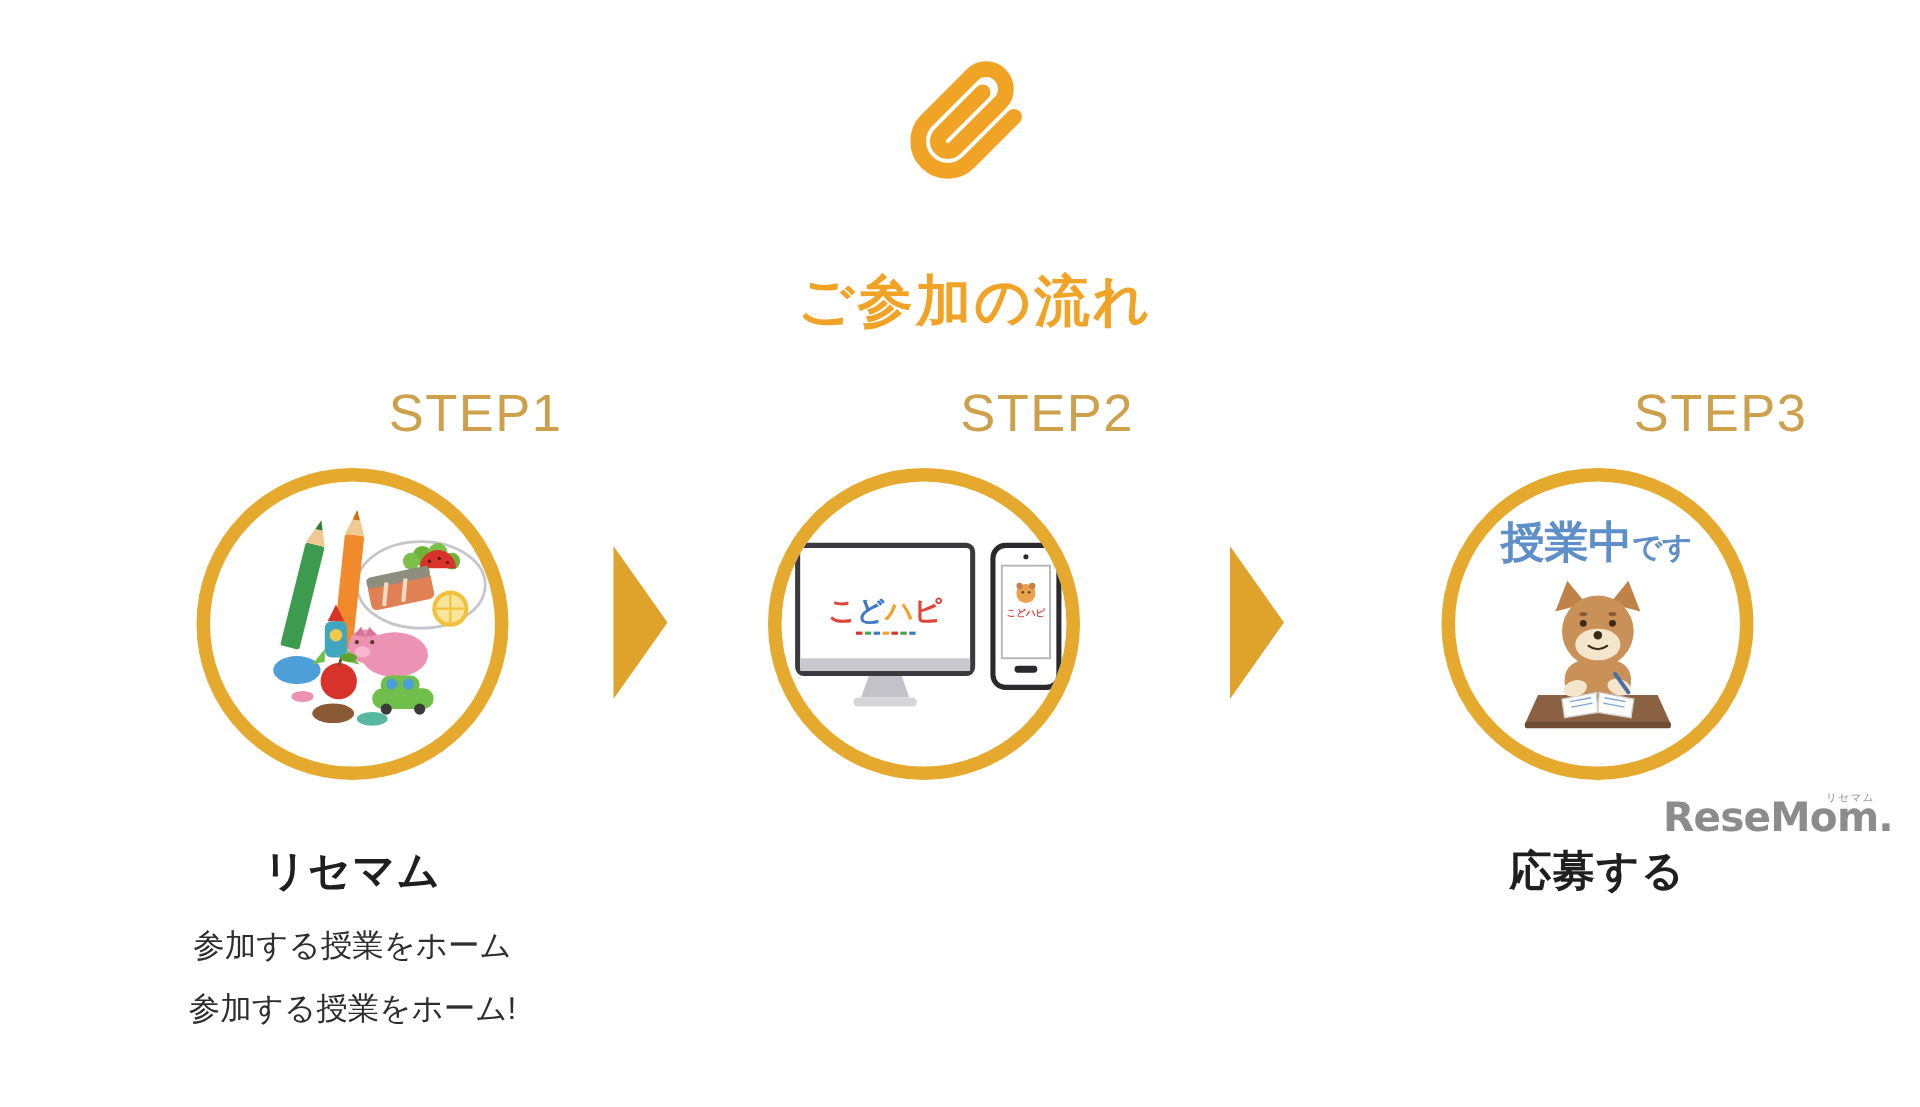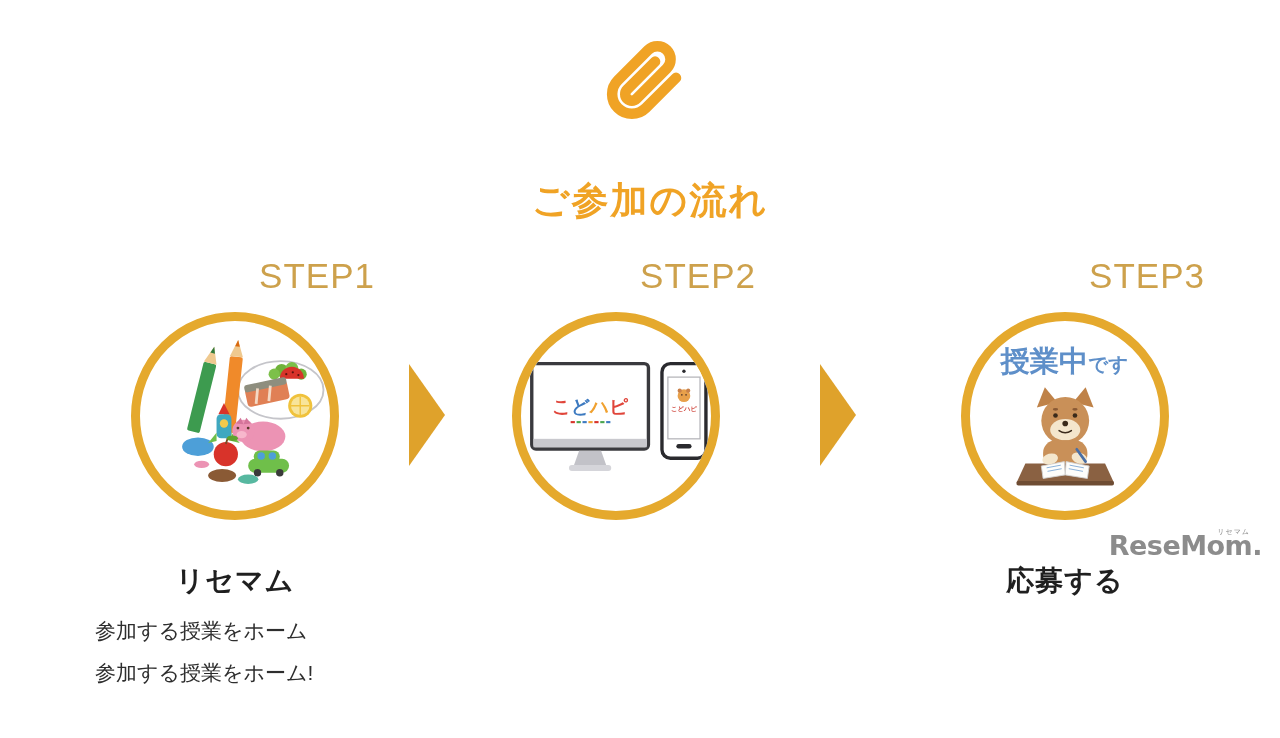--- a/index.html
+++ b/index.html
@@ -20,21 +20,21 @@
   .step-label { text-align:right; font-size:35px; font-weight:300; letter-spacing:1px;
                 color:var(--step-label-gold,#CDA14C); height:46px; }
 
   .step-circle { width:208px; height:208px; margin:10px auto 0; background:#fff;
                  border:9px solid var(--circle-gold,#E5A92D); border-radius:50%;
                  display:flex; align-items:center; justify-content:flex-end; overflow:hidden; }
 
   .step-heading { margin-top:44px; text-align:center; font-size:28px; font-weight:bold;
                   letter-spacing:1px; color:var(--heading-text,#1F1F1F); line-height:34px; }
 
-  .step-desc { margin-top:12px; text-align:left; font-size:21px;
+  .step-desc { margin-top:12px; text-align:center; font-size:21px;
                color:var(--body-text,#2E2E2E); line-height:42px; }
 
   .flow-arrow { position:absolute; top:364px; width:0; height:0;
                 border-top:51px solid transparent; border-bottom:51px solid transparent;
                 border-left:36px solid var(--arrow-gold,#DFA22B); }
   .arrow-1 { left:409px; } .arrow-2 { left:820px; }
 
   .logo { position:absolute; right:18px; bottom:5px; text-align:left; }
   .logo-text { font-size:27px; font-weight:800; letter-spacing:-0.5px;
                color:var(--logo-gray,#8C8C8C); font-family:"DejaVu Sans", sans-serif; }

